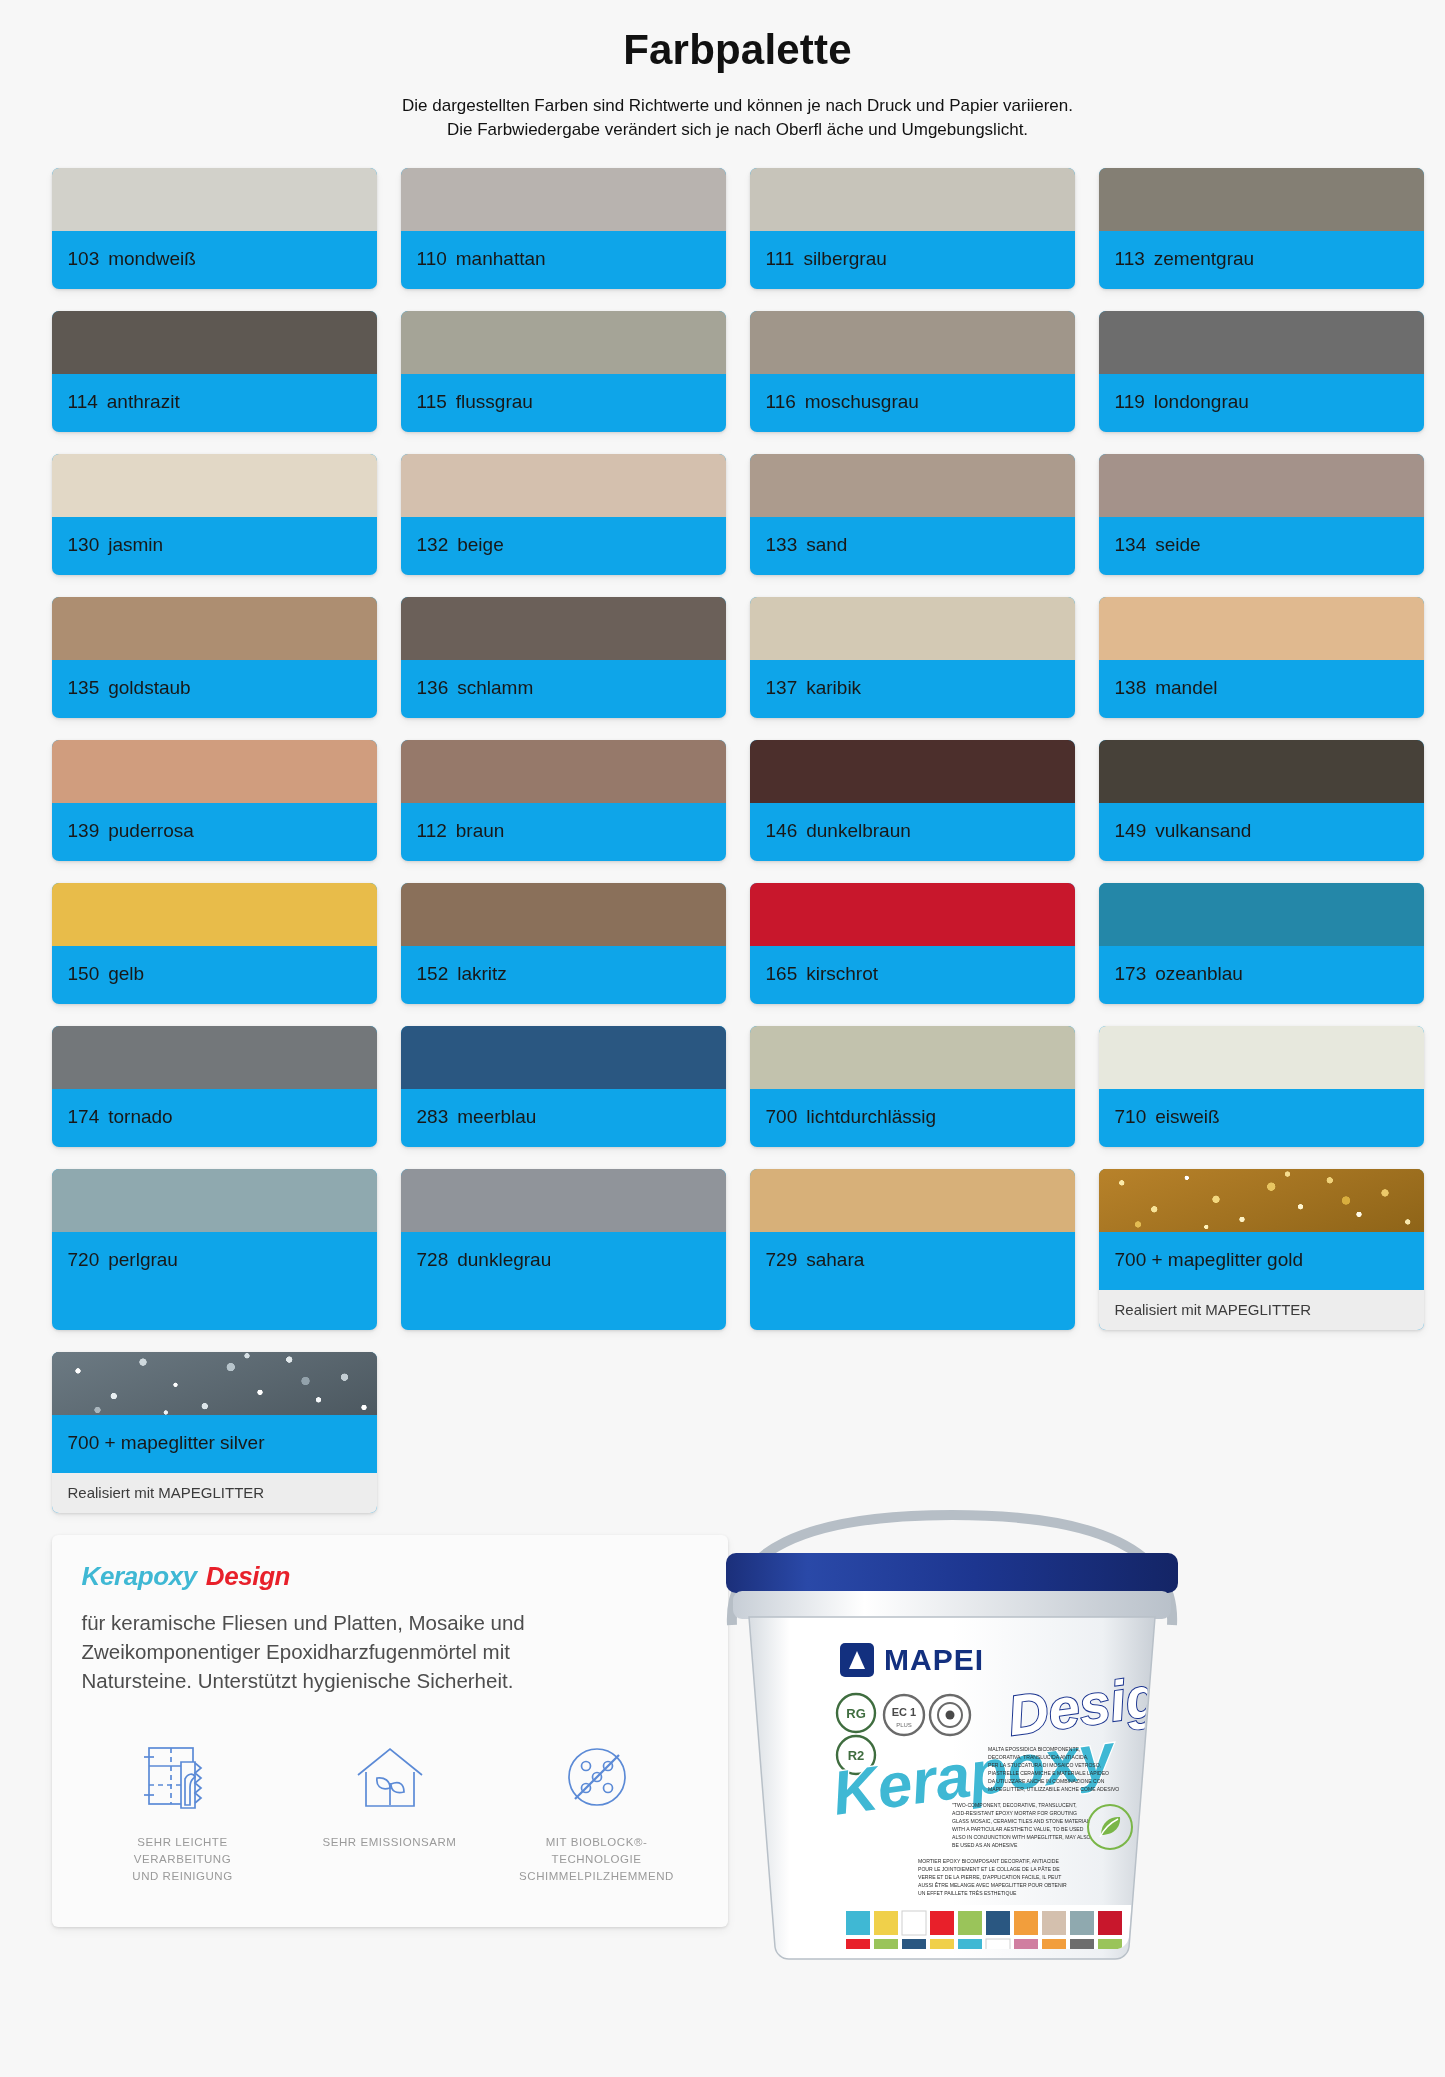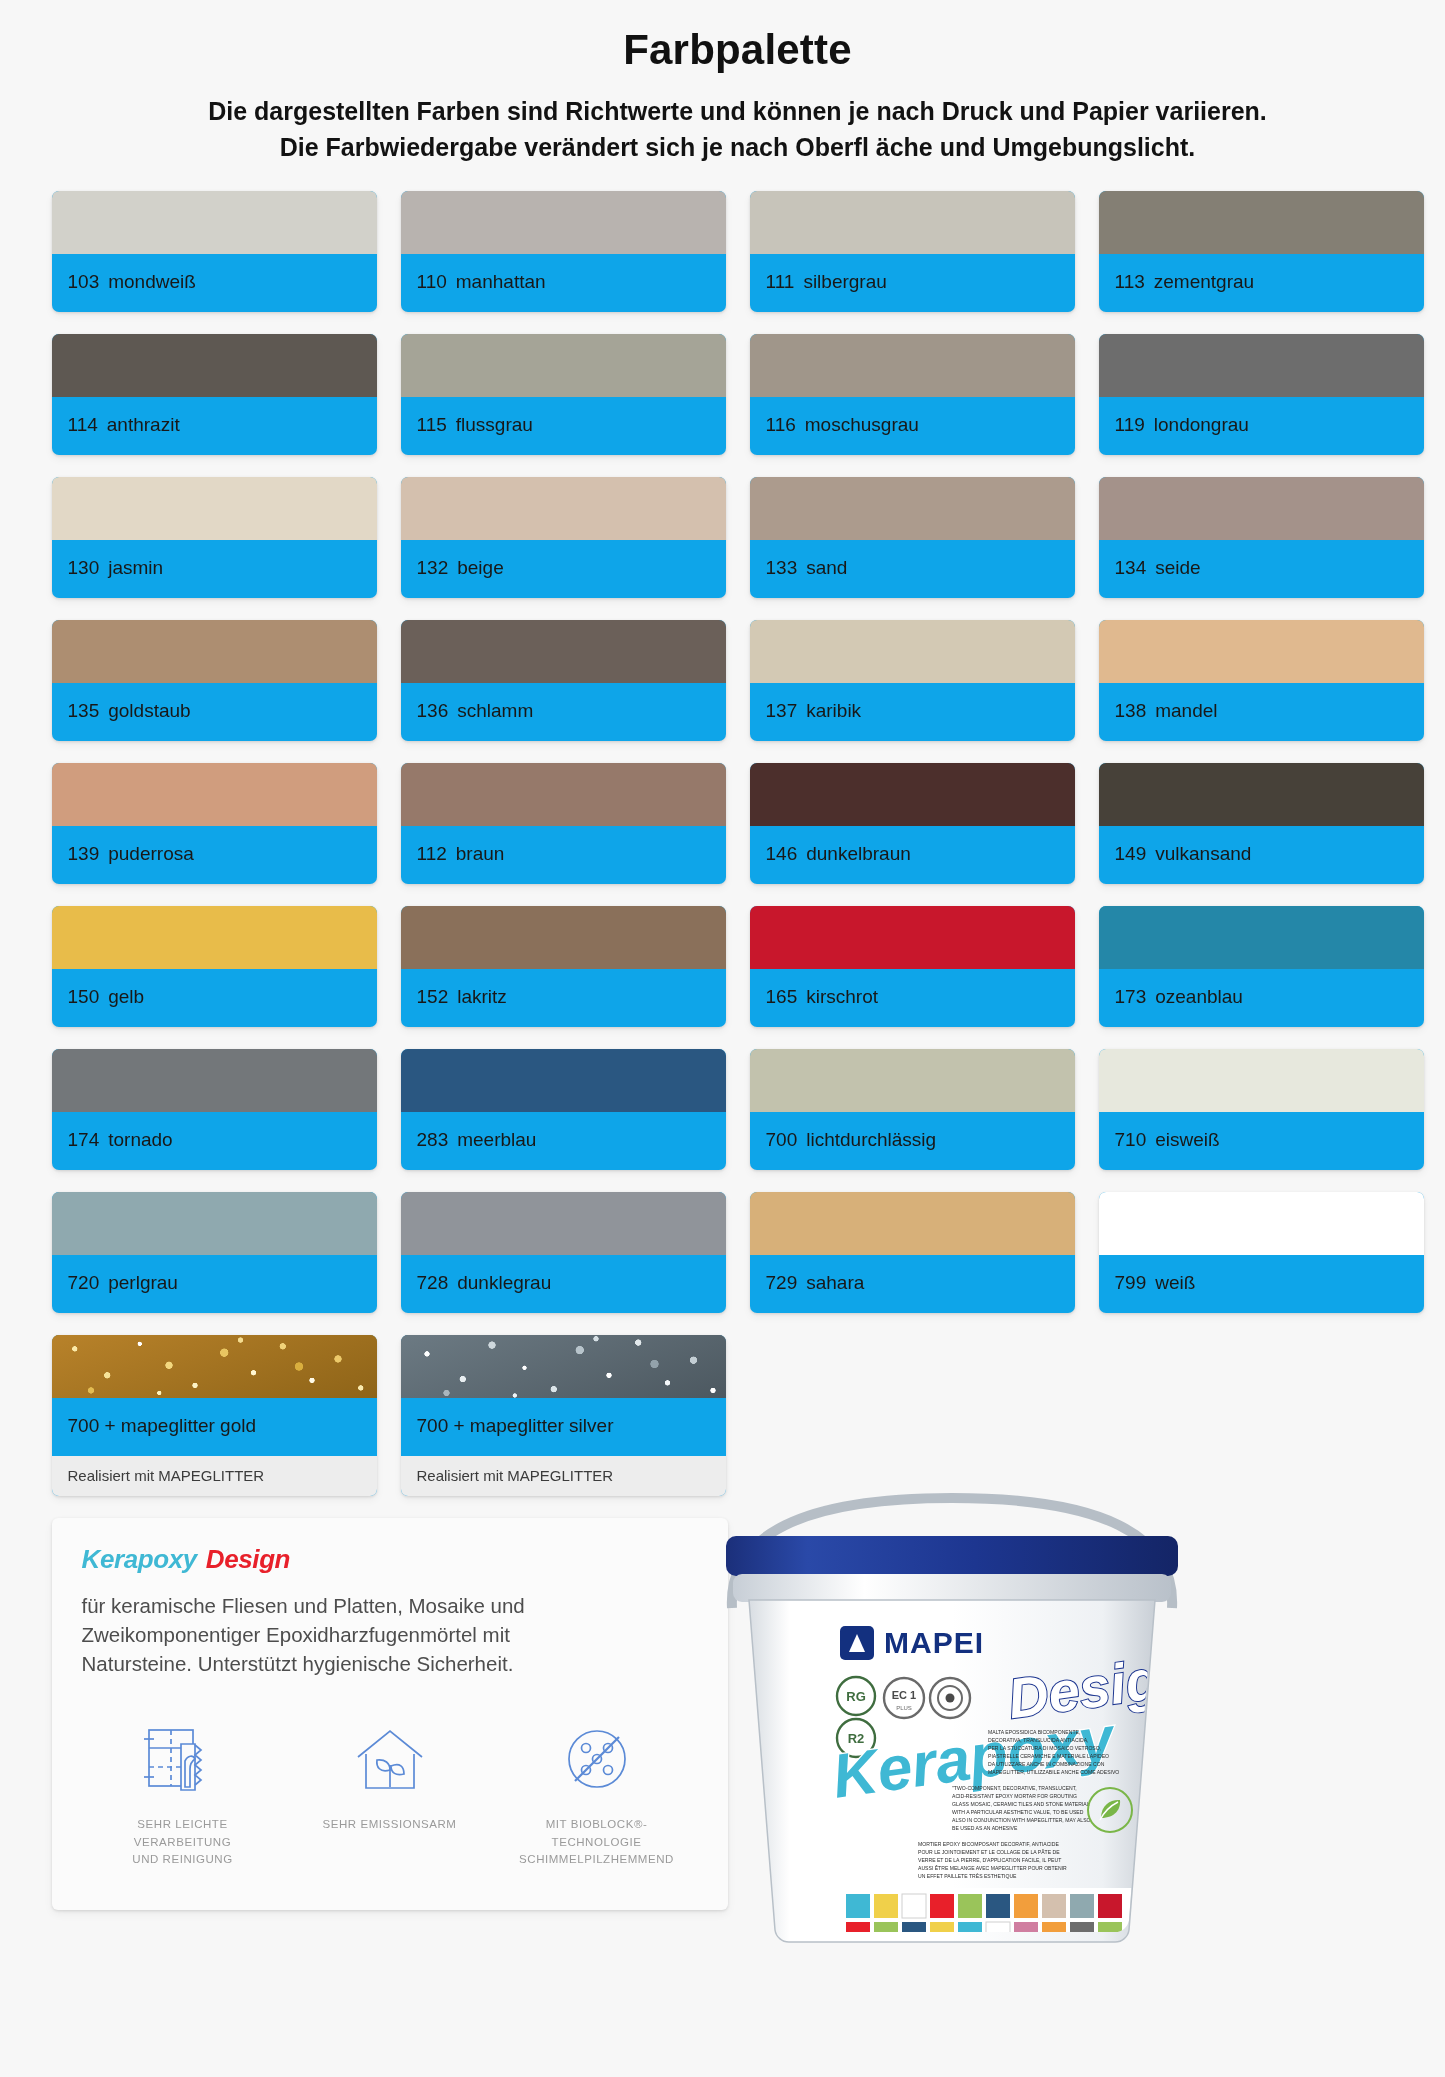--- a/index.html
+++ b/index.html
@@ -18,22 +18,22 @@
     text-align:center;
     font-size:42px;
     font-weight:700;
     letter-spacing:.2px;
     padding-top:26px;
     margin:0;
     color:#111;
   }
   .subtitle{
     text-align:center;
-    font-size:25px;
-    font-weight:700;
+    font-size:17px;
+    font-weight:400;
     line-height:1.42;
     margin:20px auto 0 auto;
     max-width:1190px;
     color:#121212;
   }
   .subtitle div{white-space:nowrap;}
 
   
   .grid{
     margin:26px auto 0 auto;
@@ -298,24 +298,20 @@
         <div class="chip" style="background: rgb(143, 169, 175);"></div>
         <div class="label"><span class="code">720</span><span>perlgrau</span></div>
       </div>
       <div class="card">
         <div class="chip" style="background: rgb(144, 148, 154);"></div>
         <div class="label"><span class="code">728</span><span>dunklegrau</span></div>
       </div>
       <div class="card">
         <div class="chip" style="background: rgb(215, 176, 121);"></div>
         <div class="label"><span class="code">729</span><span>sahara</span></div>
-      </div>
-      <div class="card">
-        <div class="chip" style="background: rgb(255, 255, 255);"></div>
-        <div class="label"><span class="code">799</span><span>weiß</span></div>
       </div>
       <div class="card">
         <div class="chip glitter-gold"></div>
         <div class="label">700 + mapeglitter gold</div>
         <div class="note">Realisiert mit MAPEGLITTER</div>
       </div>
       <div class="card">
         <div class="chip glitter-silver"></div>
         <div class="label">700 + mapeglitter silver</div>
         <div class="note">Realisiert mit MAPEGLITTER</div>

